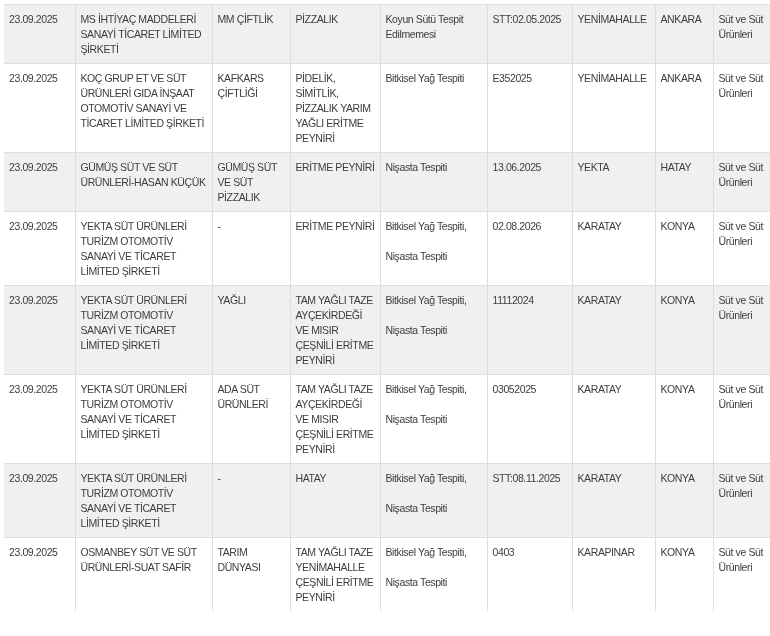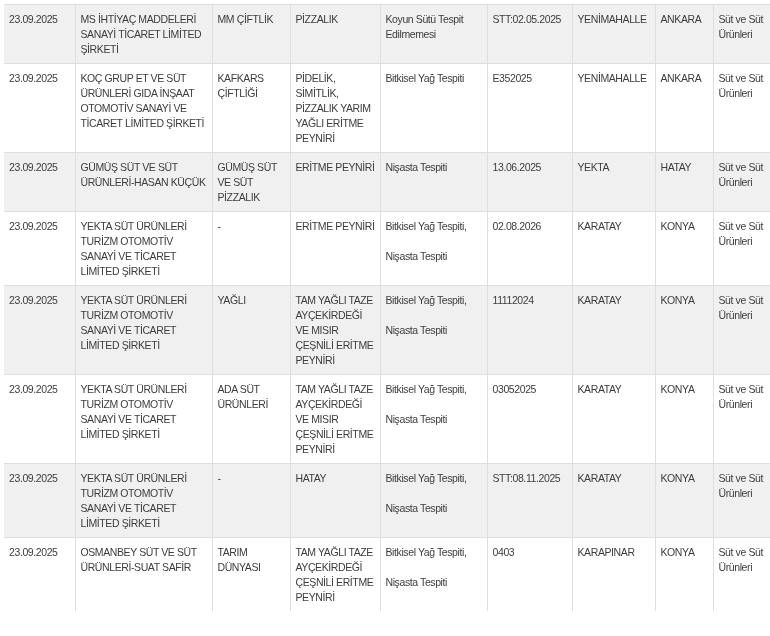--- a/index.html
+++ b/index.html
@@ -155,21 +155,21 @@
 Nişasta Tespiti</td>
           <td>STT:08.11.2025</td>
           <td>KARATAY</td>
           <td>KONYA</td>
           <td>Süt ve Süt Ürünleri</td>
         </tr>
         <tr class="row-odd">
           <td>23.09.2025</td>
           <td>OSMANBEY SÜT VE SÜT ÜRÜNLERİ-SUAT SAFİR</td>
           <td>TARIM DÜNYASI</td>
-          <td>TAM YAĞLI TAZE AYÇEKİRDEĞİ ÇEŞNİLİ ERİTME PEYNİRİ</td>
+          <td>TAM YAĞLI TAZE YENİMAHALLE ÇEŞNİLİ ERİTME PEYNİRİ</td>
           <td>Bitkisel Yağ Tespiti,
 
 Nişasta Tespiti</td>
           <td>0403</td>
           <td>KARAPINAR</td>
           <td>KONYA</td>
           <td>Süt ve Süt Ürünleri</td>
         </tr>
       </tbody>
   </table>

